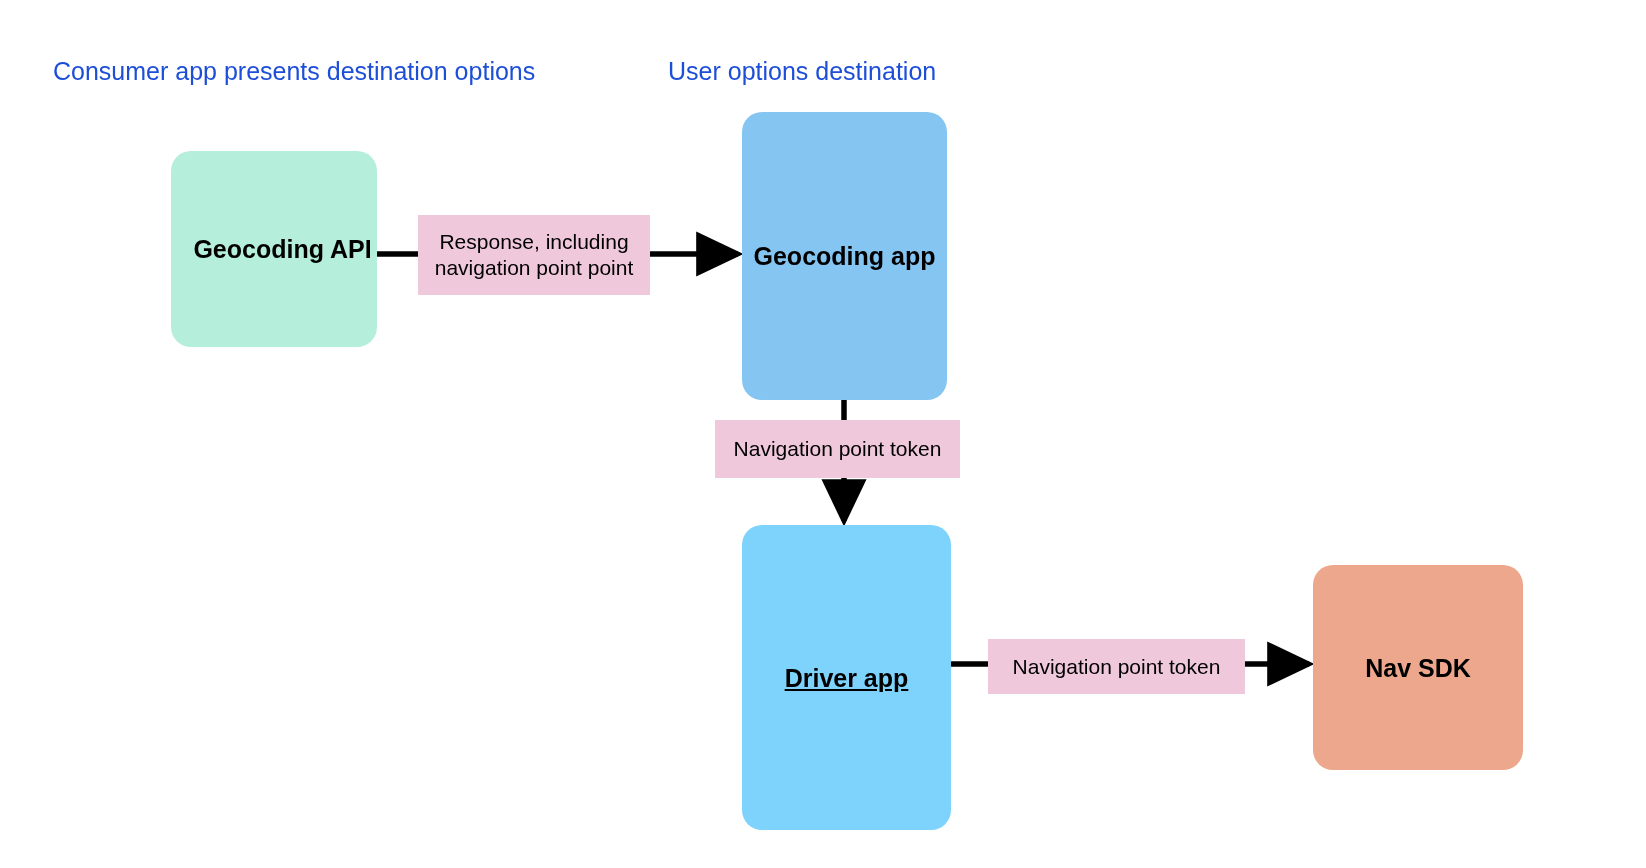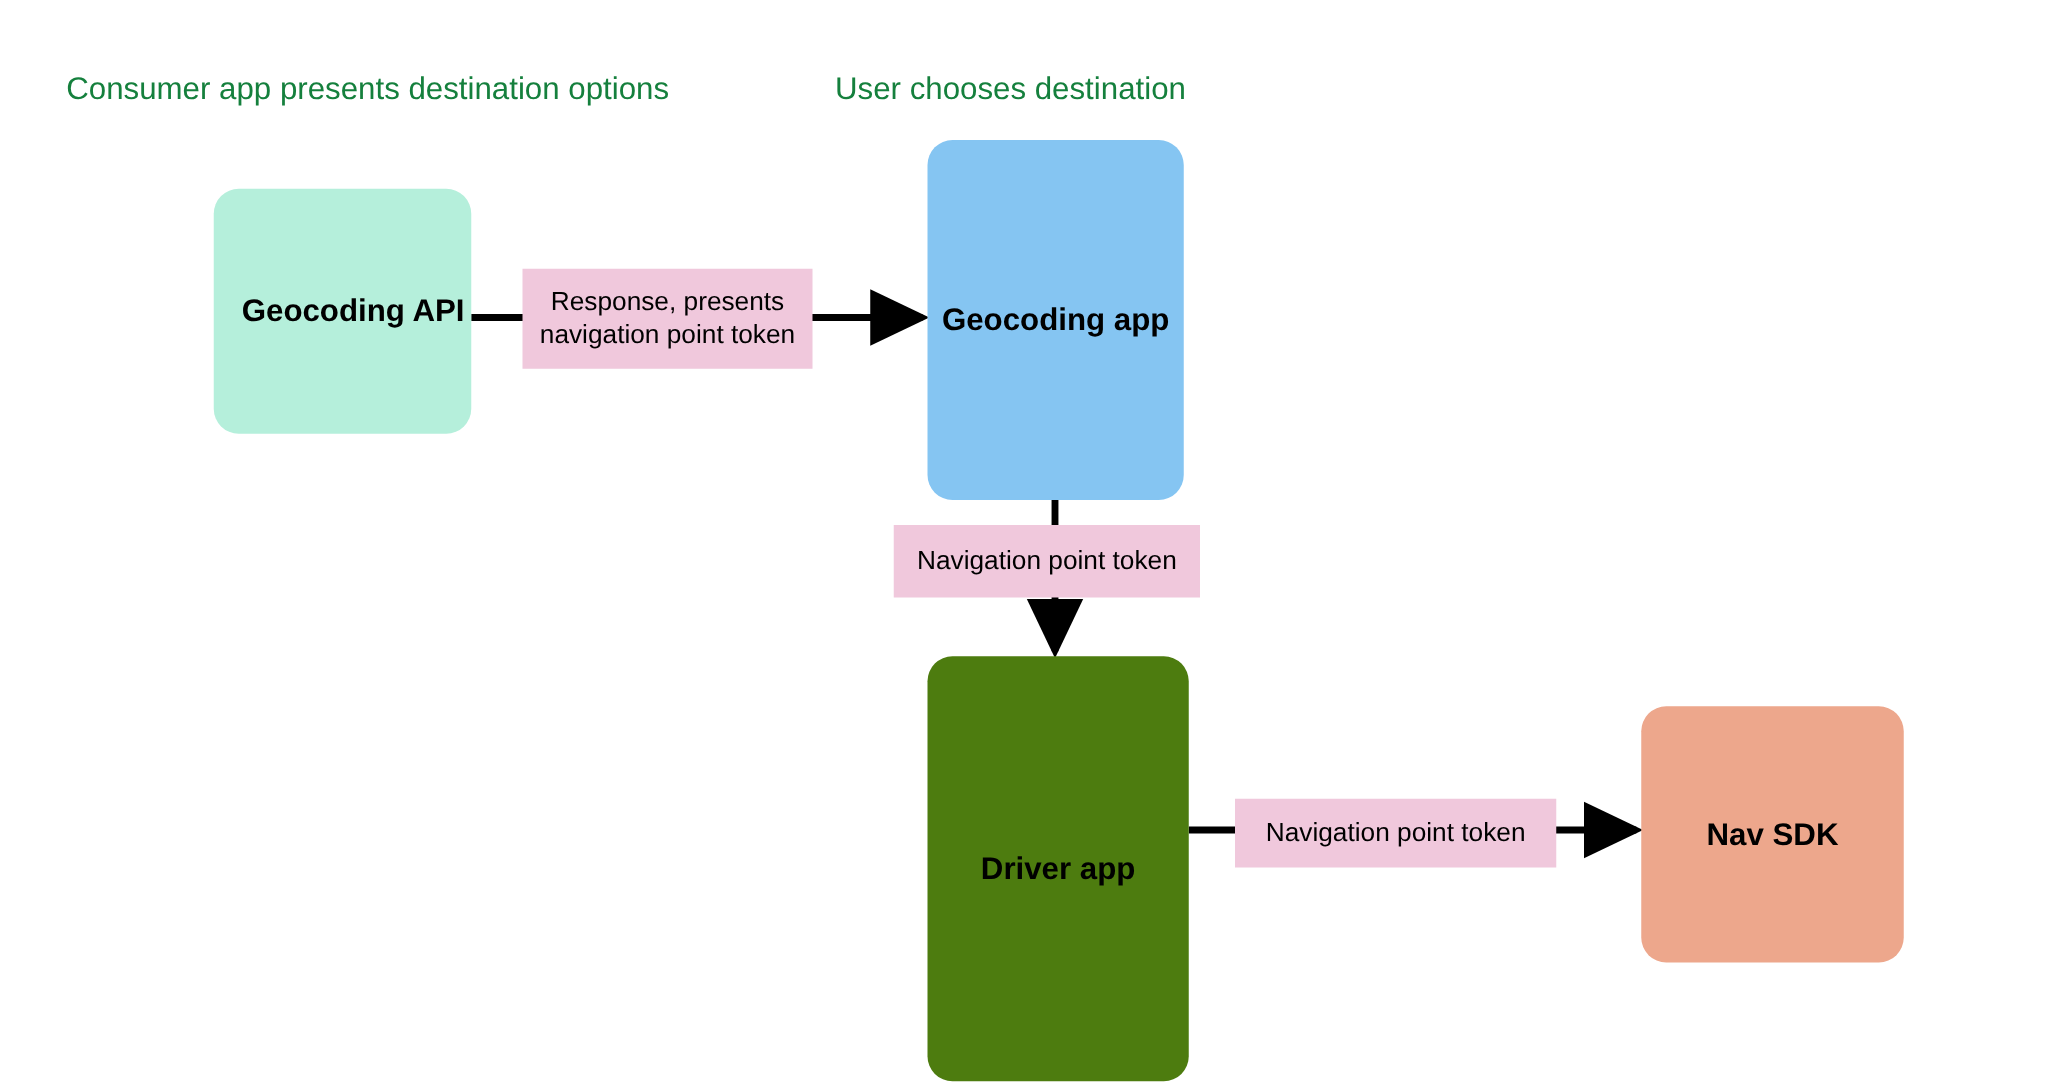--- a/index.html
+++ b/index.html
@@ -17,21 +17,21 @@
   #canvas {
     position: absolute;
     left: 0; top: 0;
     width: 1646px;
     height: 868px;
   }
   .col-header {
     position: absolute;
     font-size: 25px;
     line-height: 30px;
-    color: #15803d;
+    color: #1d4ed8;
     font-weight: 400;
     white-space: nowrap;
   }
   .node {
     position: absolute;
     border-radius: 20px;
     display: flex;
     align-items: center;
     justify-content: center;
     box-sizing: border-box;
@@ -65,21 +65,21 @@
     height: 868px;
     pointer-events: none;
   }
 </style>
 </head>
 <body>
 
 <div id="canvas">
 
   <div class="col-header" style="left:53px; top:56px;">Consumer app presents destination options</div>
-  <div class="col-header" style="left:668px; top:56px;">User chooses destination</div>
+  <div class="col-header" style="left:668px; top:56px;">User options destination</div>
 
   <svg class="edges" viewBox="0 0 1646 868">
     <defs>
       <marker id="arrowRight" markerWidth="9" markerHeight="9" refX="7.6" refY="4.5" orient="auto" markerUnits="strokeWidth">
         <path d="M0,0.4 L8.6,4.5 L0,8.6 z" fill="#000000"></path>
       </marker>
     </defs>
 
     <line x1="377" y1="254" x2="738" y2="254" stroke="#000000" stroke-width="5.5" marker-end="url(#arrowRight)"></line>
 
@@ -89,30 +89,30 @@
   </svg>
 
   <div class="node" style="left:171px; top:151px; width:206px; height:196px; background:#b5efdb;padding-left:17px;">
     <span class="node-label">Geocoding API</span>
   </div>
 
   <div class="node" style="left:742px; top:112px; width:205px; height:288px; background:#85c5f2;">
     <span class="node-label">Geocoding app</span>
   </div>
 
-  <div class="node" style="left:742px; top:525px; width:209px; height:340px; background:#4d7c0f;">
+  <div class="node" style="left:742px; top:525px; width:209px; height:305px; background:#7dd3fc;text-decoration:underline;">
     <span class="node-label">Driver app</span>
   </div>
 
   <div class="node" style="left:1313px; top:565px; width:210px; height:205px; background:#eda78c;">
     <span class="node-label">Nav SDK</span>
   </div>
 
   <div class="edge-label" style="left:418px; top:215px; width:232px; height:80px; background:#f0c8dc;">
-    <span>Response, presents navigation point token</span>
+    <span>Response, including navigation point point</span>
   </div>
 
   <div class="edge-label" style="left:715px; top:420px; width:245px; height:58px; background:#f0c8dc;">
     <span>Navigation point token</span>
   </div>
 
   <div class="edge-label" style="left:988px; top:639px; width:257px; height:55px; background:#f0c8dc;">
     <span>Navigation point token</span>
   </div>
 

